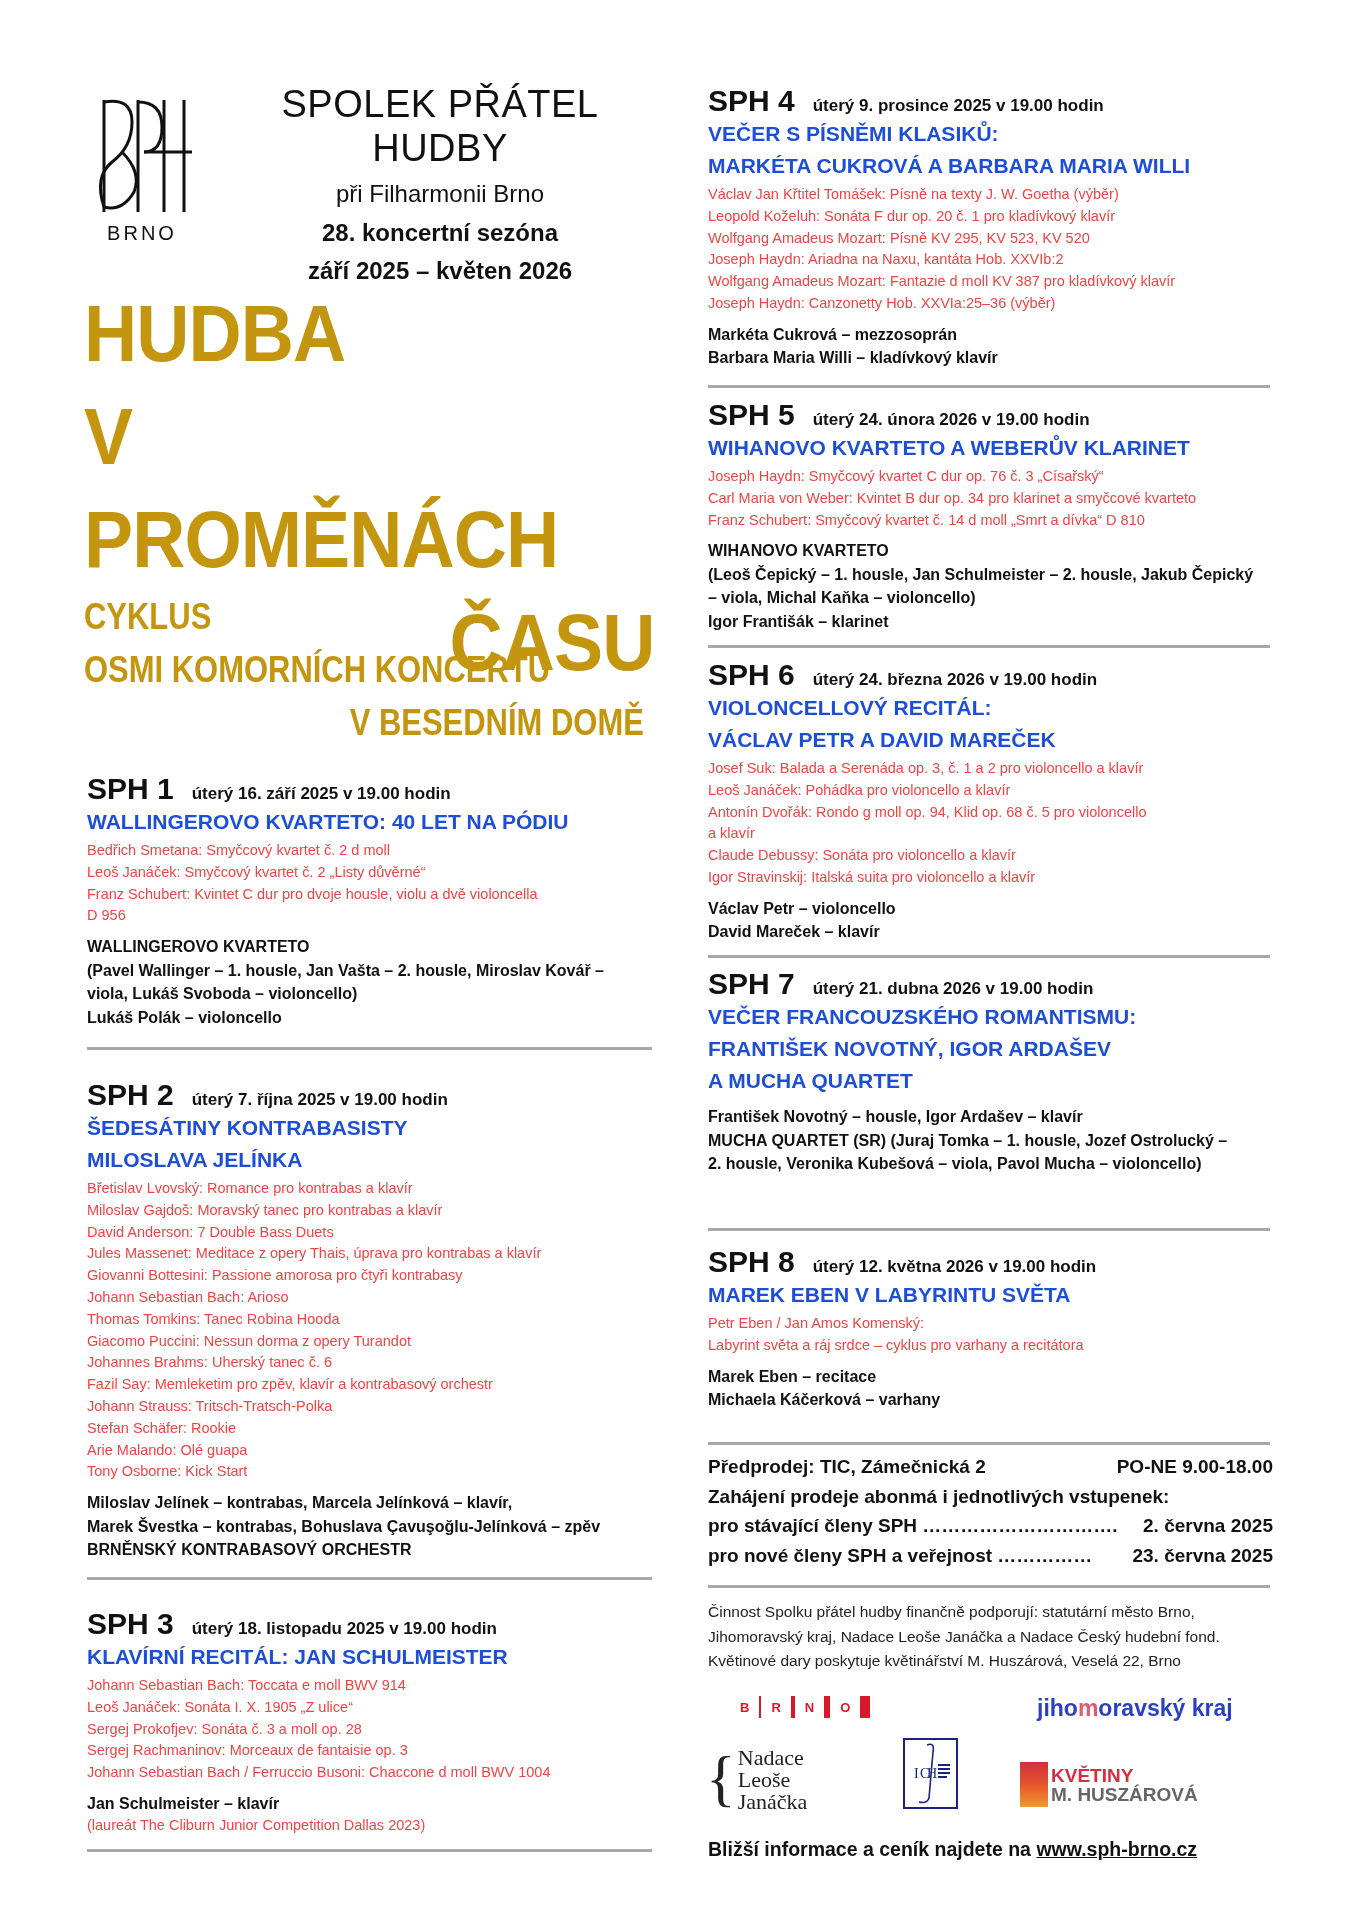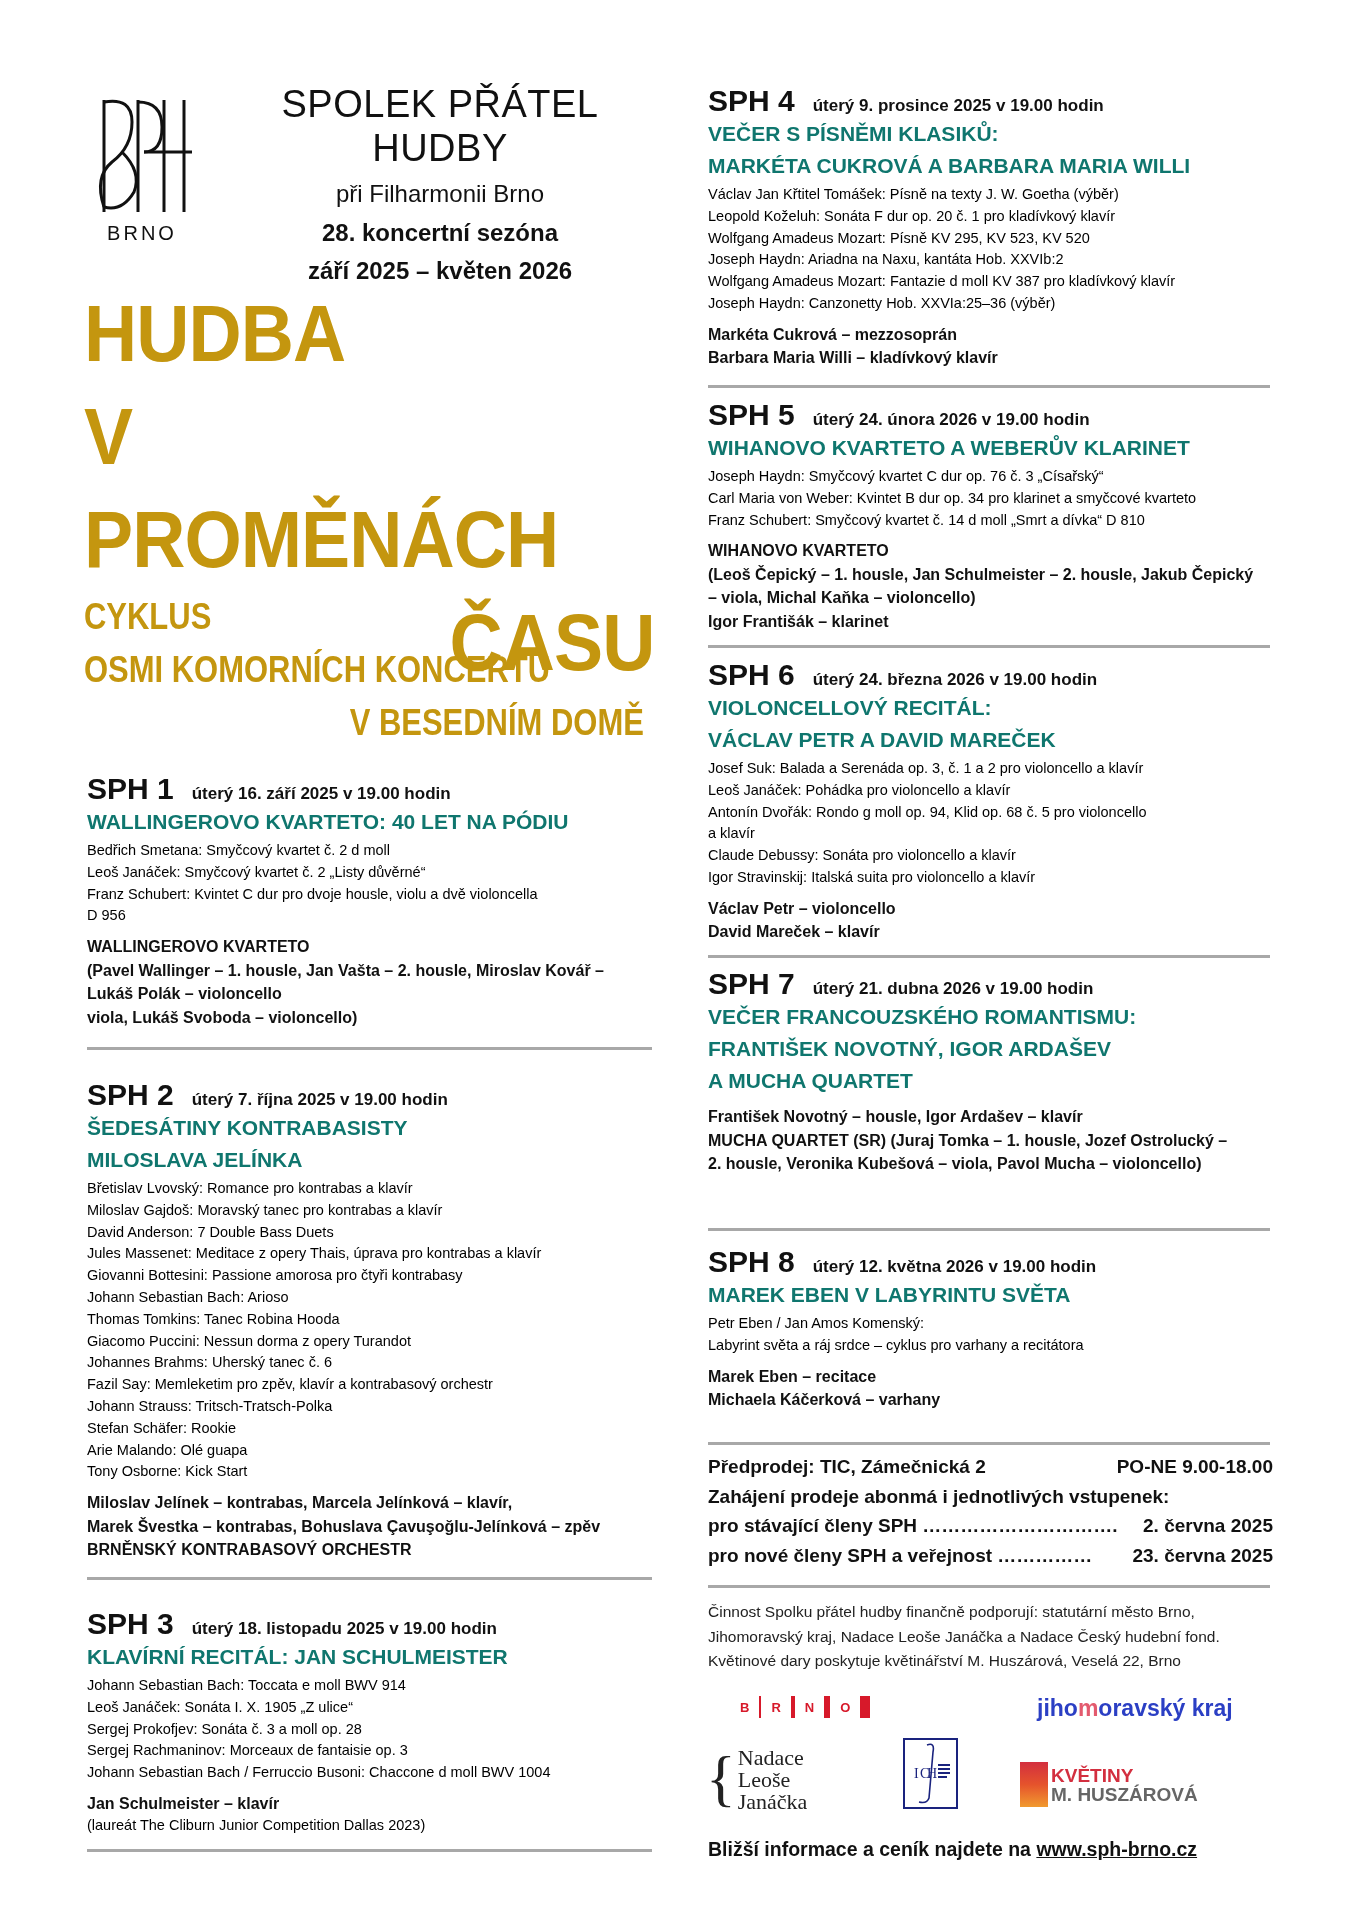--- a/index.html
+++ b/index.html
@@ -13,22 +13,22 @@
   #title { position: absolute; left: 84px; top: 282px; width: 570px; font-family: "Liberation Sans", sans-serif;
            font-weight: bold; color: #c4960f; font-size: 80px; line-height: 103px; letter-spacing: -1px; transform: scaleX(0.92); transform-origin: left top; }
   #title div:nth-child(3) { text-align: right; width: 620px; }
   #cycle { position: absolute; left: 84px; top: 590px; width: 560px; font-weight: bold; color: #c4960f; font-size: 36px; line-height: 53px; transform: scaleX(0.86); transform-origin: left top; }
   #cycle div:nth-child(3) { text-align: right; width: 651px; }
 
   .concert { position: absolute; }
   .concert .head { display: flex; align-items: baseline; }
   .concert .code { font-size: 30px; font-weight: bold; margin-right: 18px; }
   .concert .date { font-size: 17px; font-weight: bold; }
-  .concert .ttl { font-size: 21px; font-weight: bold; color: #0f766e; line-height: 32px; }
-  .concert .prog { font-size: 14.5px; line-height: 21.8px; color: #000000; margin-top: 2px; }
+  .concert .ttl { font-size: 21px; font-weight: bold; color: #1d4ed8; line-height: 32px; }
+  .concert .prog { font-size: 14.5px; line-height: 21.8px; color: #ef4444; margin-top: 2px; }
   .concert .perf { font-size: 16px; font-weight: bold; line-height: 23.5px; margin-top: 8px; }
   .col-left { left: 87px; width: 570px; }
   .col-right { left: 708px; width: 570px; }
   .divider { position: absolute; height: 3px; background: #a8a8a8; }
 
   #presale { position: absolute; left: 708px; top: 1452px; width: 565px; font-size: 19px; font-weight: bold; line-height: 29.5px; }
   #presale .row { display: flex; justify-content: space-between; }
   #support { position: absolute; left: 708px; top: 1600px; width: 570px; font-size: 15.5px; line-height: 24.5px; color: #222; }
   .logo-brno { position: absolute; left: 740px; top: 1696px; display: flex; align-items: center; gap: 10px; color: #d7192a; font-weight: bold; font-size: 13px; }
   .logo-brno .bar { display: inline-block; background: #d7192a; height: 22px; }
@@ -90,22 +90,22 @@
     <div class="ttl">WALLINGEROVO KVARTETO: 40 LET NA PÓDIU</div>
     <div class="prog">
       <div>Bedřich Smetana: Smyčcový kvartet č. 2 d moll</div>
       <div>Leoš Janáček: Smyčcový kvartet č. 2 „Listy důvěrné“</div>
       <div>Franz Schubert: Kvintet C dur pro dvoje housle, violu a dvě violoncella</div>
       <div>D 956</div>
     </div>
     <div class="perf">
       <div>WALLINGEROVO KVARTETO</div>
       <div>(Pavel Wallinger – 1. housle, Jan Vašta – 2. housle, Miroslav Kovář –</div>
+      <div>viola, Lukáš Svoboda – violoncello)</div>
       <div>Lukáš Polák – violoncello</div>
-      <div>viola, Lukáš Svoboda – violoncello)</div>
     </div>
   </div>
 <div class="divider" style="left:87px; width:565px; top:1047px;"></div>
 <div class="concert col-left" id="c1" style="top:1078px;">
     <div class="head">
       <span class="code">SPH 2</span>
       <span class="date">úterý 7. října 2025 v 19.00 hodin</span>
     </div>
     <div class="ttl">ŠEDESÁTINY KONTRABASISTY</div>
     <div class="ttl">MILOSLAVA JELÍNKA</div>

